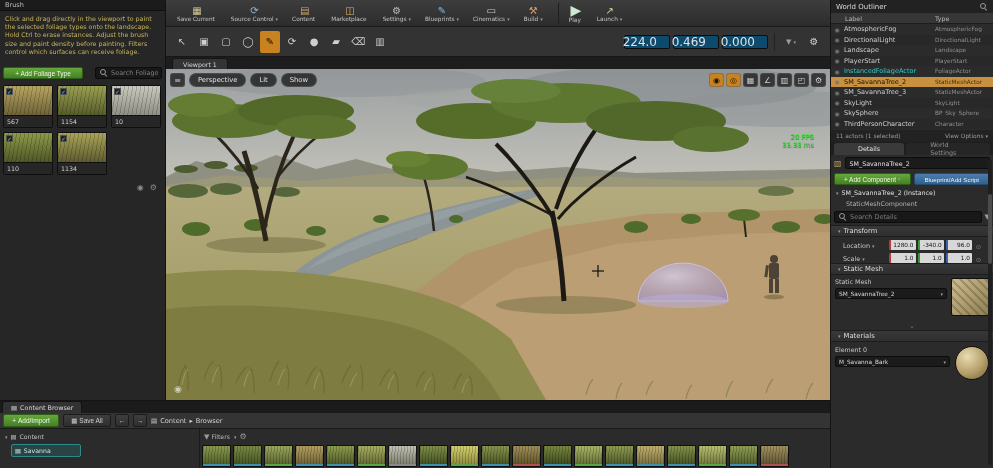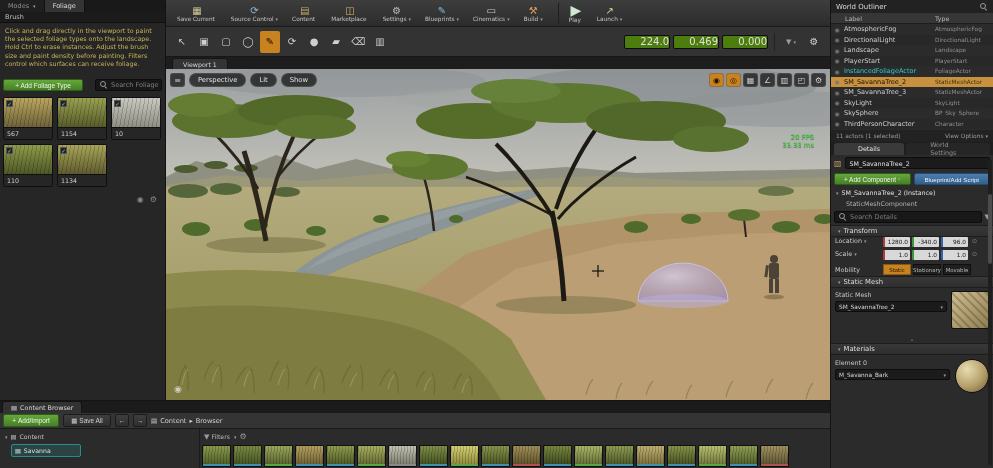--- a/index.html
+++ b/index.html
@@ -74,23 +74,23 @@
                                       margin-left:6px; }
 
   
   .foliage-toolbar{ position:absolute; left:166px; top:27px; width:664px; height:30px;
                     background:#333333; border-bottom:1px solid #161616; display:flex;
                     align-items:center; gap:3px; padding:0 6px; }
   .ftool{ width:20px; height:22px; display:flex; align-items:center; justify-content:center;
           border-radius:2px; color:#cfcfcf; font-size:10px; background:transparent; }
   .ftool.active{ background:#c8821f; color:#1d1400; }
   .spacer{ flex:1; }
-  .numfield{ width:46px; height:14px; background:#4d7c0f; border:1px solid #0d0d0d;
-             border-radius:2px; color:#e0e0e0; font-size:10px; display:flex;
-             align-items:center; justify-content:flex-end; padding:0 0; }
+  .numfield{ width:46px; height:14px; background:#0c4a6e; border:1px solid #0d0d0d;
+             border-radius:2px; color:#e0e0e0; font-size:12px; display:flex;
+             align-items:center; justify-content:flex-end; padding:0 12px; }
   .ft-sep{ width:1px; height:18px; background:#222; margin:0 3px; }
 
   
   .vp-tabs{ position:absolute; left:166px; top:57px; width:664px; height:12px;
             background:#1d1d1d; display:flex; align-items:flex-end; padding-left:6px; }
   .vp-tab{ height:11px; background:#343434; border:1px solid #151515; border-bottom:none;
            border-radius:3px 3px 0 0; display:flex; align-items:center; padding:0 10px;
            font-size:6.3px; color:#d6d6d6; }
   .viewport{ position:absolute; left:166px; top:69px; width:664px; height:331px;
              overflow:hidden; background:#9aa0a3; }
@@ -150,21 +150,21 @@
   .dt-btnrow .btn-green{ flex:1; height:12px; }
   .dt-btnrow .btn-blue{ flex:1; height:12px; }
   .dt-tree{ height:22px; padding:0 3px; }
   .dt-tree-row{ height:11px; display:flex; align-items:center; gap:3px; font-size:6.3px;
                 color:#e0e0e0; }
   .dt-tree-row.child{ padding-left:12px; color:#b0b0b0; }
   .dt-search{ height:16px; display:flex; align-items:center; gap:3px; padding:0 3px; }
   .dt-search .searchbox{ flex:1; height:12px; }
   .funnel{ color:#9a9a9a; font-size:7px; }
   .tf-rows{ }
-  .tf-row{ height:13px; display:flex; align-items:flex-start; gap:2px; padding:0 4px; }
+  .tf-row{ height:13px; display:flex; align-items:flex-end; gap:2px; padding:0 12px; }
   .tf-label{ width:46px; font-size:6.4px; color:#c8c8c8; display:flex; align-items:center; }
   .tf-field{ width:27px; height:10px; background:#d8d8d8; color:#151515; font-size:5.8px;
              display:flex; align-items:center; justify-content:flex-end; padding:0 2px;
              border-radius:1px; }
   .tf-field.fx{ border-left:2px solid #b23a3a; }
   .tf-field.fy{ border-left:2px solid #3a9a3a; }
   .tf-field.fz{ border-left:2px solid #3a62b2; }
   .tf-lock{ color:#8a8a8a; font-size:6px; margin-left:2px; }
   .tf-mob{ height:13px; display:flex; align-items:center; gap:2px; padding:0 4px; }
   .mob-btn{ width:28px; height:11px; background:#1f1f1f; border:1px solid #0f0f0f;
@@ -227,29 +227,20 @@
   .asset::after{ content:""; position:absolute; inset:0;
       background-image:repeating-linear-gradient(95deg, rgba(0,0,0,.2) 0 1px, transparent 1px 3px); }
   .asset .bar{ position:absolute; left:0; right:0; bottom:0; height:2px; z-index:2; }
 </style>
 </head>
 <body>
 
 <div class="app">
 
   <div class="left-panel">
-    <div class="lp-tabs">
-      <div class="lp-tab">
-        <span>Modes</span>
-        <span class="caret">▾</span>
-      </div>
-      <div class="lp-tab active">
-        <span>Foliage</span>
-      </div>
-    </div>
     <div class="lp-section-header">Brush</div>
     <div class="lp-tooltip">Click and drag directly in the viewport to paint the selected foliage types onto the landscape. Hold Ctrl to erase instances. Adjust the brush size and paint density before painting. Filters control which surfaces can receive foliage.</div>
     <div class="lp-controls">
       <button class="btn-green lp-add">+ Add Foliage Type</button>
       <div class="searchbox lp-search">
         <span class="mag"></span>
         <span class="ph">Search Foliage</span>
       </div>
     </div>
     <div class="lp-grid">
@@ -743,31 +734,20 @@
           <span class="tf-label">
             <span>Scale</span>
             <span class="caret">▾</span>
           </span>
           <span class="tf-field fx">1.0</span>
           <span class="tf-field fy">1.0</span>
           <span class="tf-field fz">1.0</span>
           <span class="tf-lock">⊙</span>
         </div>
       </div>
-    <div class="tf-mob">
-      <span class="tf-label">Mobility</span>
-      <span style="display:flex;gap:2px">
-
-          <span class="mob-btn active">Static</span>
-
-          <span class="mob-btn">Stationary</span>
-
-          <span class="mob-btn">Movable</span>
-        </span>
-    </div>
 
     <div class="sec-head">
       <span class="caret">▾</span>
       <span>Static Mesh</span>
     </div>
     <div class="sm-body">
       <div class="sm-left">
         <span class="sm-label">Static Mesh</span>
         <div class="sm-field">
           <span>SM_SavannaTree_2</span>

